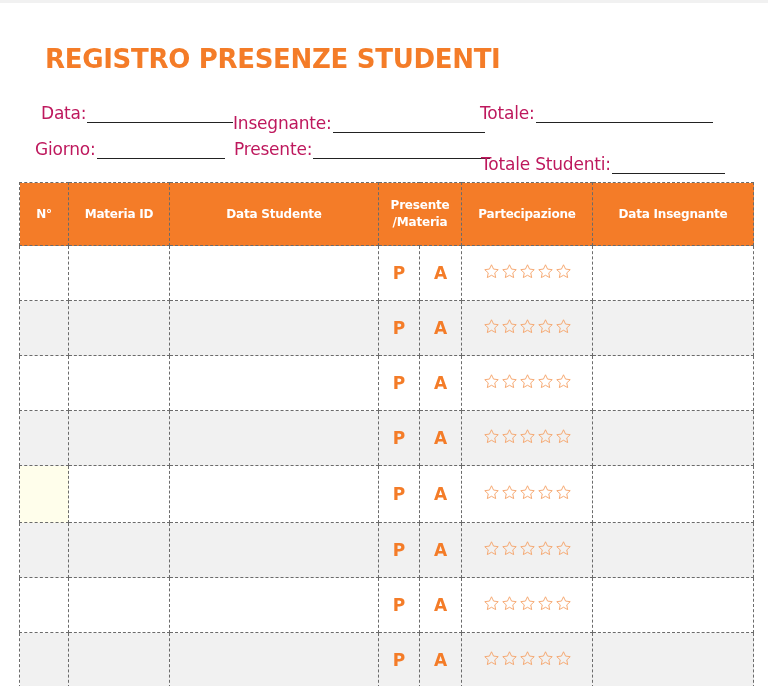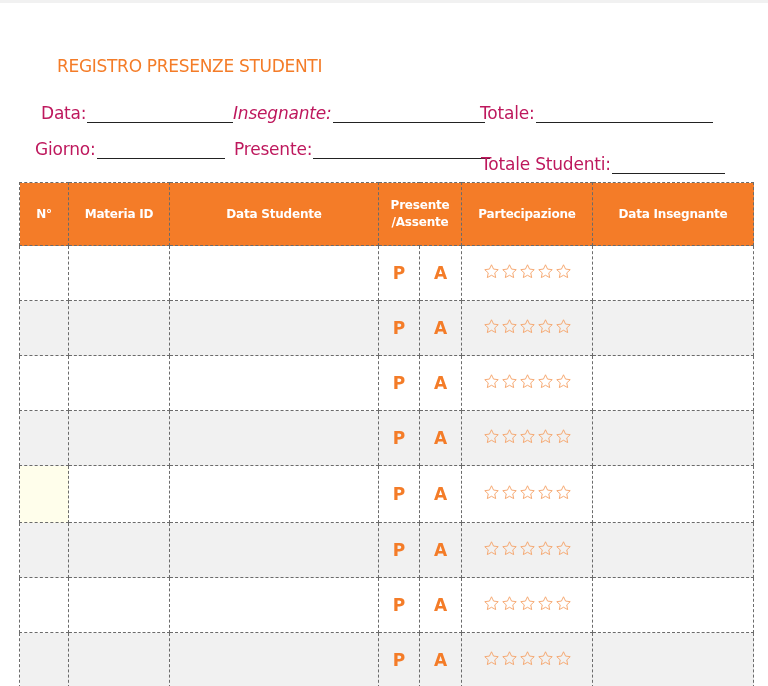--- a/index.html
+++ b/index.html
@@ -6,23 +6,23 @@
   body {
     width: 768px; height: 686px; overflow: hidden;
     background: #ffffff;
     font-family: "Liberation Sans", "DejaVu Sans", sans-serif;
     position: relative;
   }
   .topbar { position: absolute; left: 0; top: 0; width: 768px; height: 3px; background: #f1f1f1; }
   .title {
     position: absolute; left: 41px; top: 40px;
     font-family: "DejaVu Sans", sans-serif;
-    font-weight: normal; font-size: 17px; letter-spacing: -0.3px;
+    font-weight: bold; font-size: 26px; letter-spacing: -0.3px;
     color: #f47c28;
-    margin: 16px;
+    margin: 4px;
   }
   .field {
     position: absolute; display: flex; align-items: flex-end;
     font-family: "DejaVu Sans", sans-serif; font-size: 17px; color: #be185d;
     letter-spacing: -0.2px;
   }
   .field .line { border-bottom: 1px solid #222; height: 14px; margin-left: 1px; }
   table {
     position: absolute; left: 19px; top: 182px;
     border-collapse: collapse; table-layout: fixed;
@@ -52,21 +52,21 @@
 <body>
 
 <div class="topbar"></div>
 
 <h1 class="title">REGISTRO PRESENZE STUDENTI</h1>
 
 <div class="field" style="left:41px; top:103px;">
   <span>Data:</span>
   <span class="line" style="width:146px;"></span>
 </div>
-<div class="field" style="left:233px; top:103px;font-style:italic;">
+<div class="field" style="left:233px; top:113px;">
   <span>Insegnante:</span>
   <span class="line" style="width:152px;"></span>
 </div>
 <div class="field" style="left:480px; top:103px;">
   <span>Totale:</span>
   <span class="line" style="width:177px;"></span>
 </div>
 <div class="field" style="left:35px; top:139px;">
   <span>Giorno:</span>
   <span class="line" style="width:128px;"></span>
@@ -90,21 +90,21 @@
     <col style="width:131px">
     <col style="width:161px">
   </colgroup>
   <thead>
     <tr>
       <th>N°</th>
       <th>Materia ID</th>
       <th>Data Studente</th>
       <th colspan="2">
         <span>Presente</span><br>
-        <span>/Assente</span>
+        <span>/Materia</span>
       </th>
       <th>Partecipazione</th>
       <th>Data Insegnante</th>
     </tr>
   </thead>
   <tbody id="tbody">
       <tr class="odd">
         <td style="height:54px" class=""></td>
         <td></td>
         <td></td>

